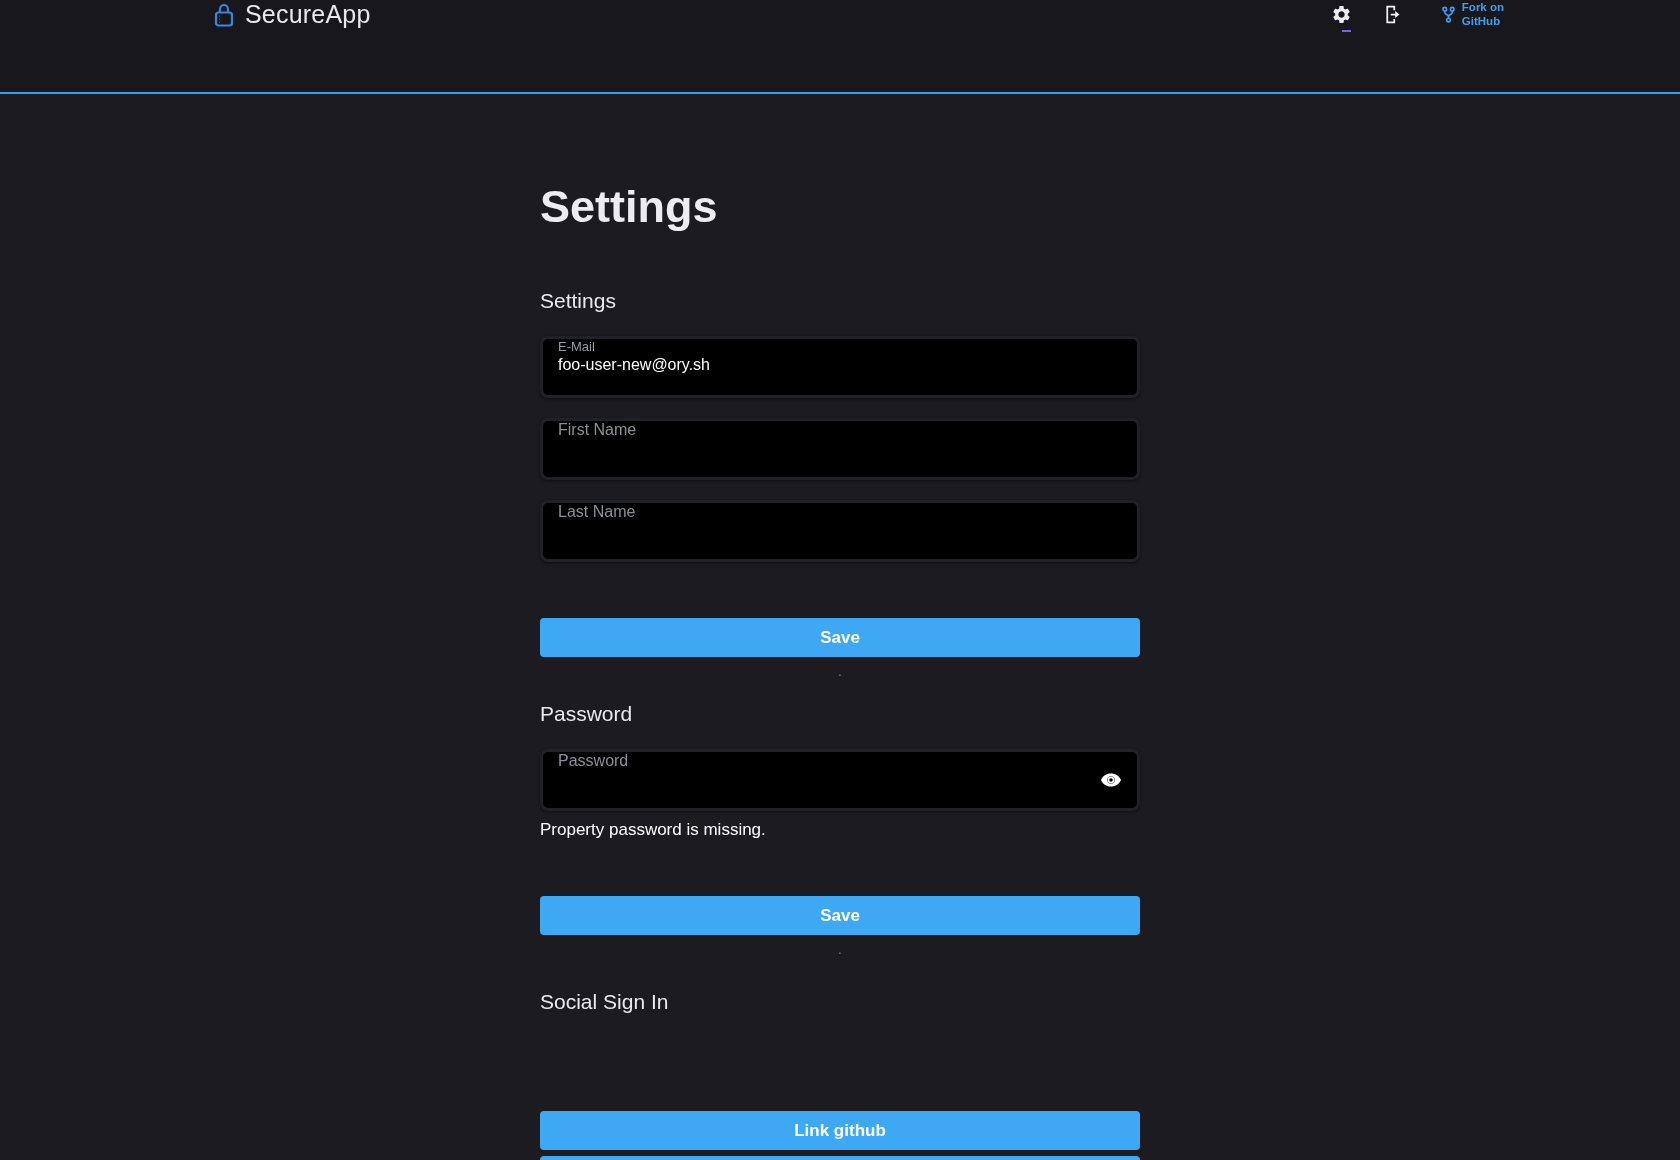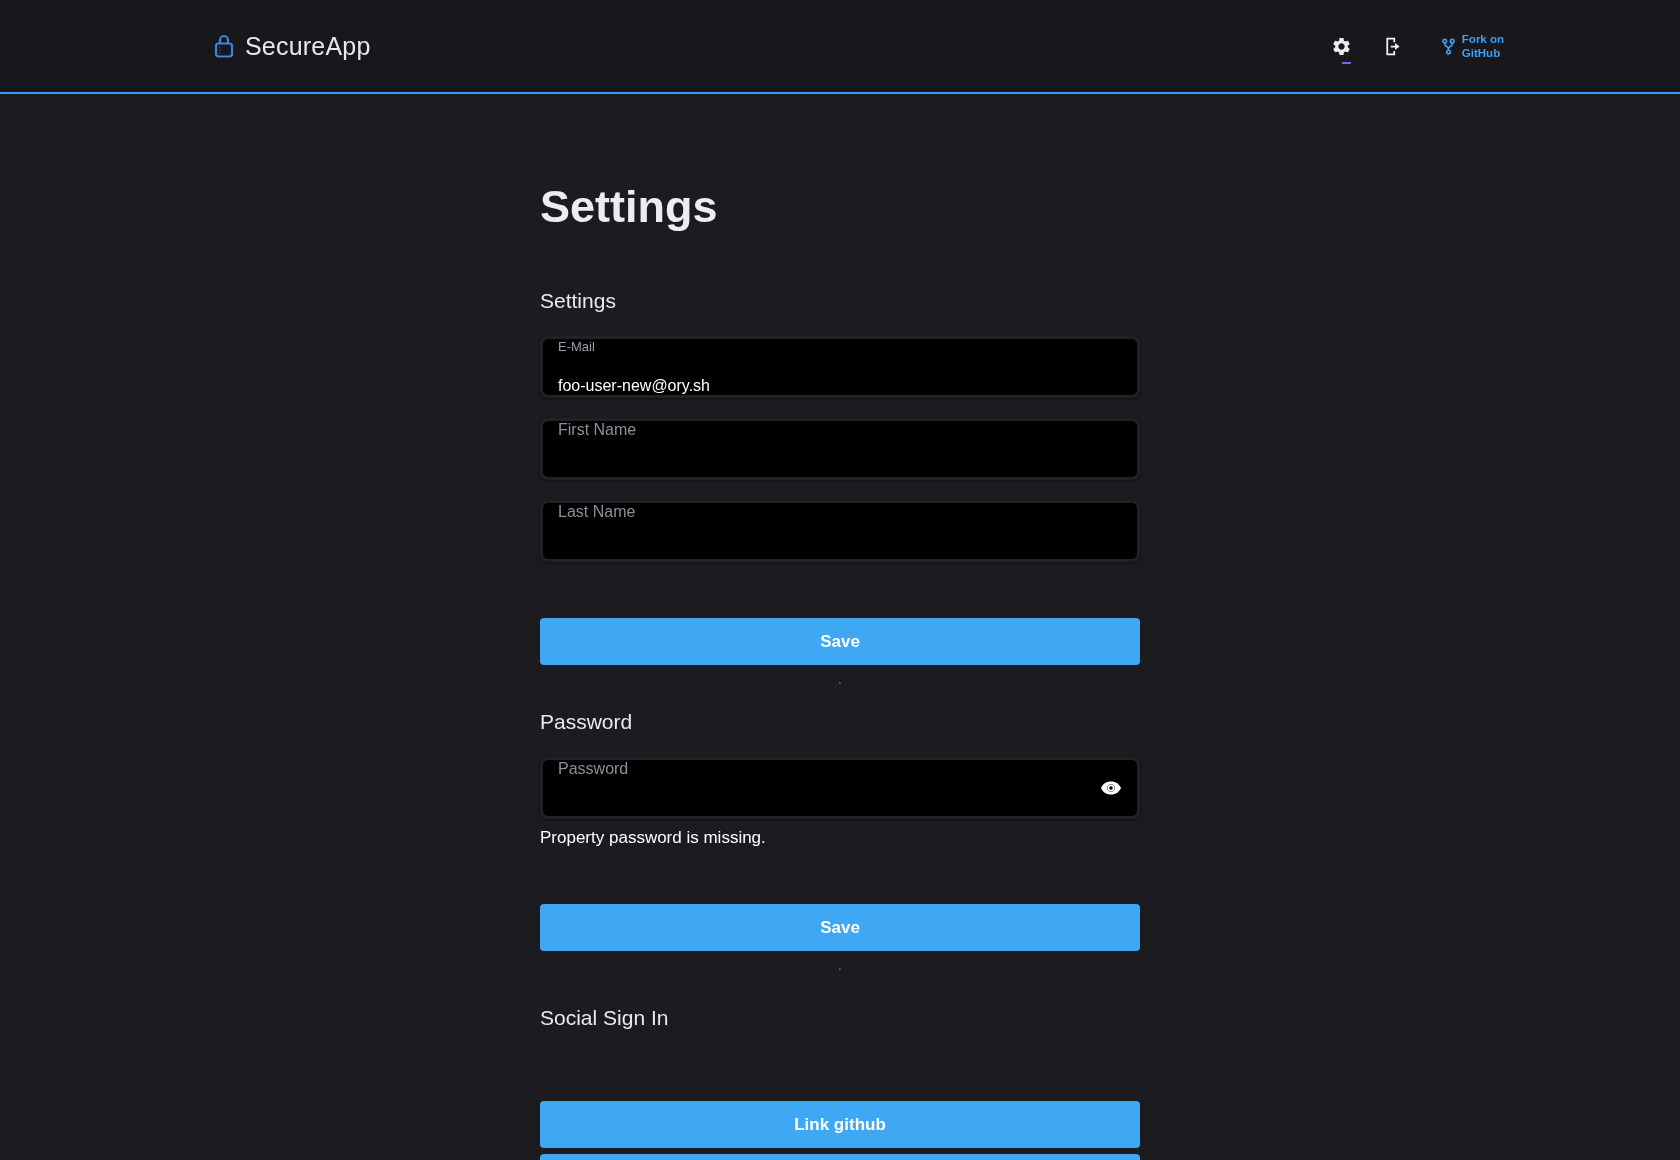--- a/index.html
+++ b/index.html
@@ -8,21 +8,21 @@
     width:1680px; height:1160px; overflow:hidden;
     background:#1b1b20;
     font-family:"Liberation Sans", sans-serif;
     color:#ececf0;
   }
 
   
   .navbar {
     height:94px; background:#17171c;
     border-bottom:2px solid #3c9df0;
-    display:flex; align-items:center; justify-content:space-between;
+    display:flex; align-items:flex-start; justify-content:space-between;
     padding:0 176px 0 214px;
   }
   .brand { display:flex; align-items:center; gap:11px; }
   .brand-name { font-size:25px; color:#e8e8ec; letter-spacing:.2px; }
   .nav-actions { display:flex; align-items:center; gap:26px; }
   .icon-btn {
     background:none; border:none; padding:2px; cursor:pointer;
     position:relative; display:flex; align-items:center;
   }
   .gear-dash {
@@ -44,50 +44,50 @@
   .heading-password { margin-top:22px; }
   .heading-social   { margin-top:32px; }
 
   .field-outer {
     background:#212128; border-radius:8px; padding:3px; margin-top:20px;
     box-shadow:0 1px 3px rgba(0,0,0,.45);
   }
   .field-outer.first { margin-top:22px; }
   .field-inner {
     background:#000; border-radius:5px; height:56px;
-    display:flex; flex-direction:column; justify-content:space-between;
+    display:flex; flex-direction:column; justify-content:flex-start;
     padding:0 15px; position:relative;
   }
   .field-label { font-size:13px; color:#9b9ba3; display:block; margin-bottom:2px; }
   .text-input {
     background:transparent; border:0; outline:0; width:100%;
     color:#fff; font-size:16px; font-family:"Liberation Sans", sans-serif;
     padding:0;
   }
   .text-input::placeholder { color:#8e8e96; opacity:1; }
   .eye-btn {
     position:absolute; right:12px; top:50%; transform:translateY(-50%);
     background:none; border:none; padding:2px; cursor:pointer;
     display:flex; align-items:center;
   }
 
   .save-btn {
-    display:block; width:100%; height:47px; margin-top:56px;
+    display:block; width:100%; height:39px; margin-top:56px;
     background:#3fa8f5; color:#fff; border:none; border-radius:4px;
     font-size:17px; font-weight:700; font-family:"Liberation Sans", sans-serif;
     cursor:pointer;
   }
   .spinner-dot {
     margin-top:8px; height:14px; line-height:14px;
     text-align:center; font-size:12px; color:#8a8a92;
   }
   .password-outer { margin-top:22px; }
   .field-error { margin-top:9px; font-size:17px; color:#fff; }
 
-  .github-btn { margin-top:70px; }
+  .github-btn { margin-top:96px; }
   .next-button-sliver {
     margin-top:6px; height:8px; background:#3fa8f5; border-radius:4px 4px 0 0;
   }
 </style>
 </head>
 <body>
 
 <header class="navbar">
   <div class="brand">
     <span style="display:flex;">

